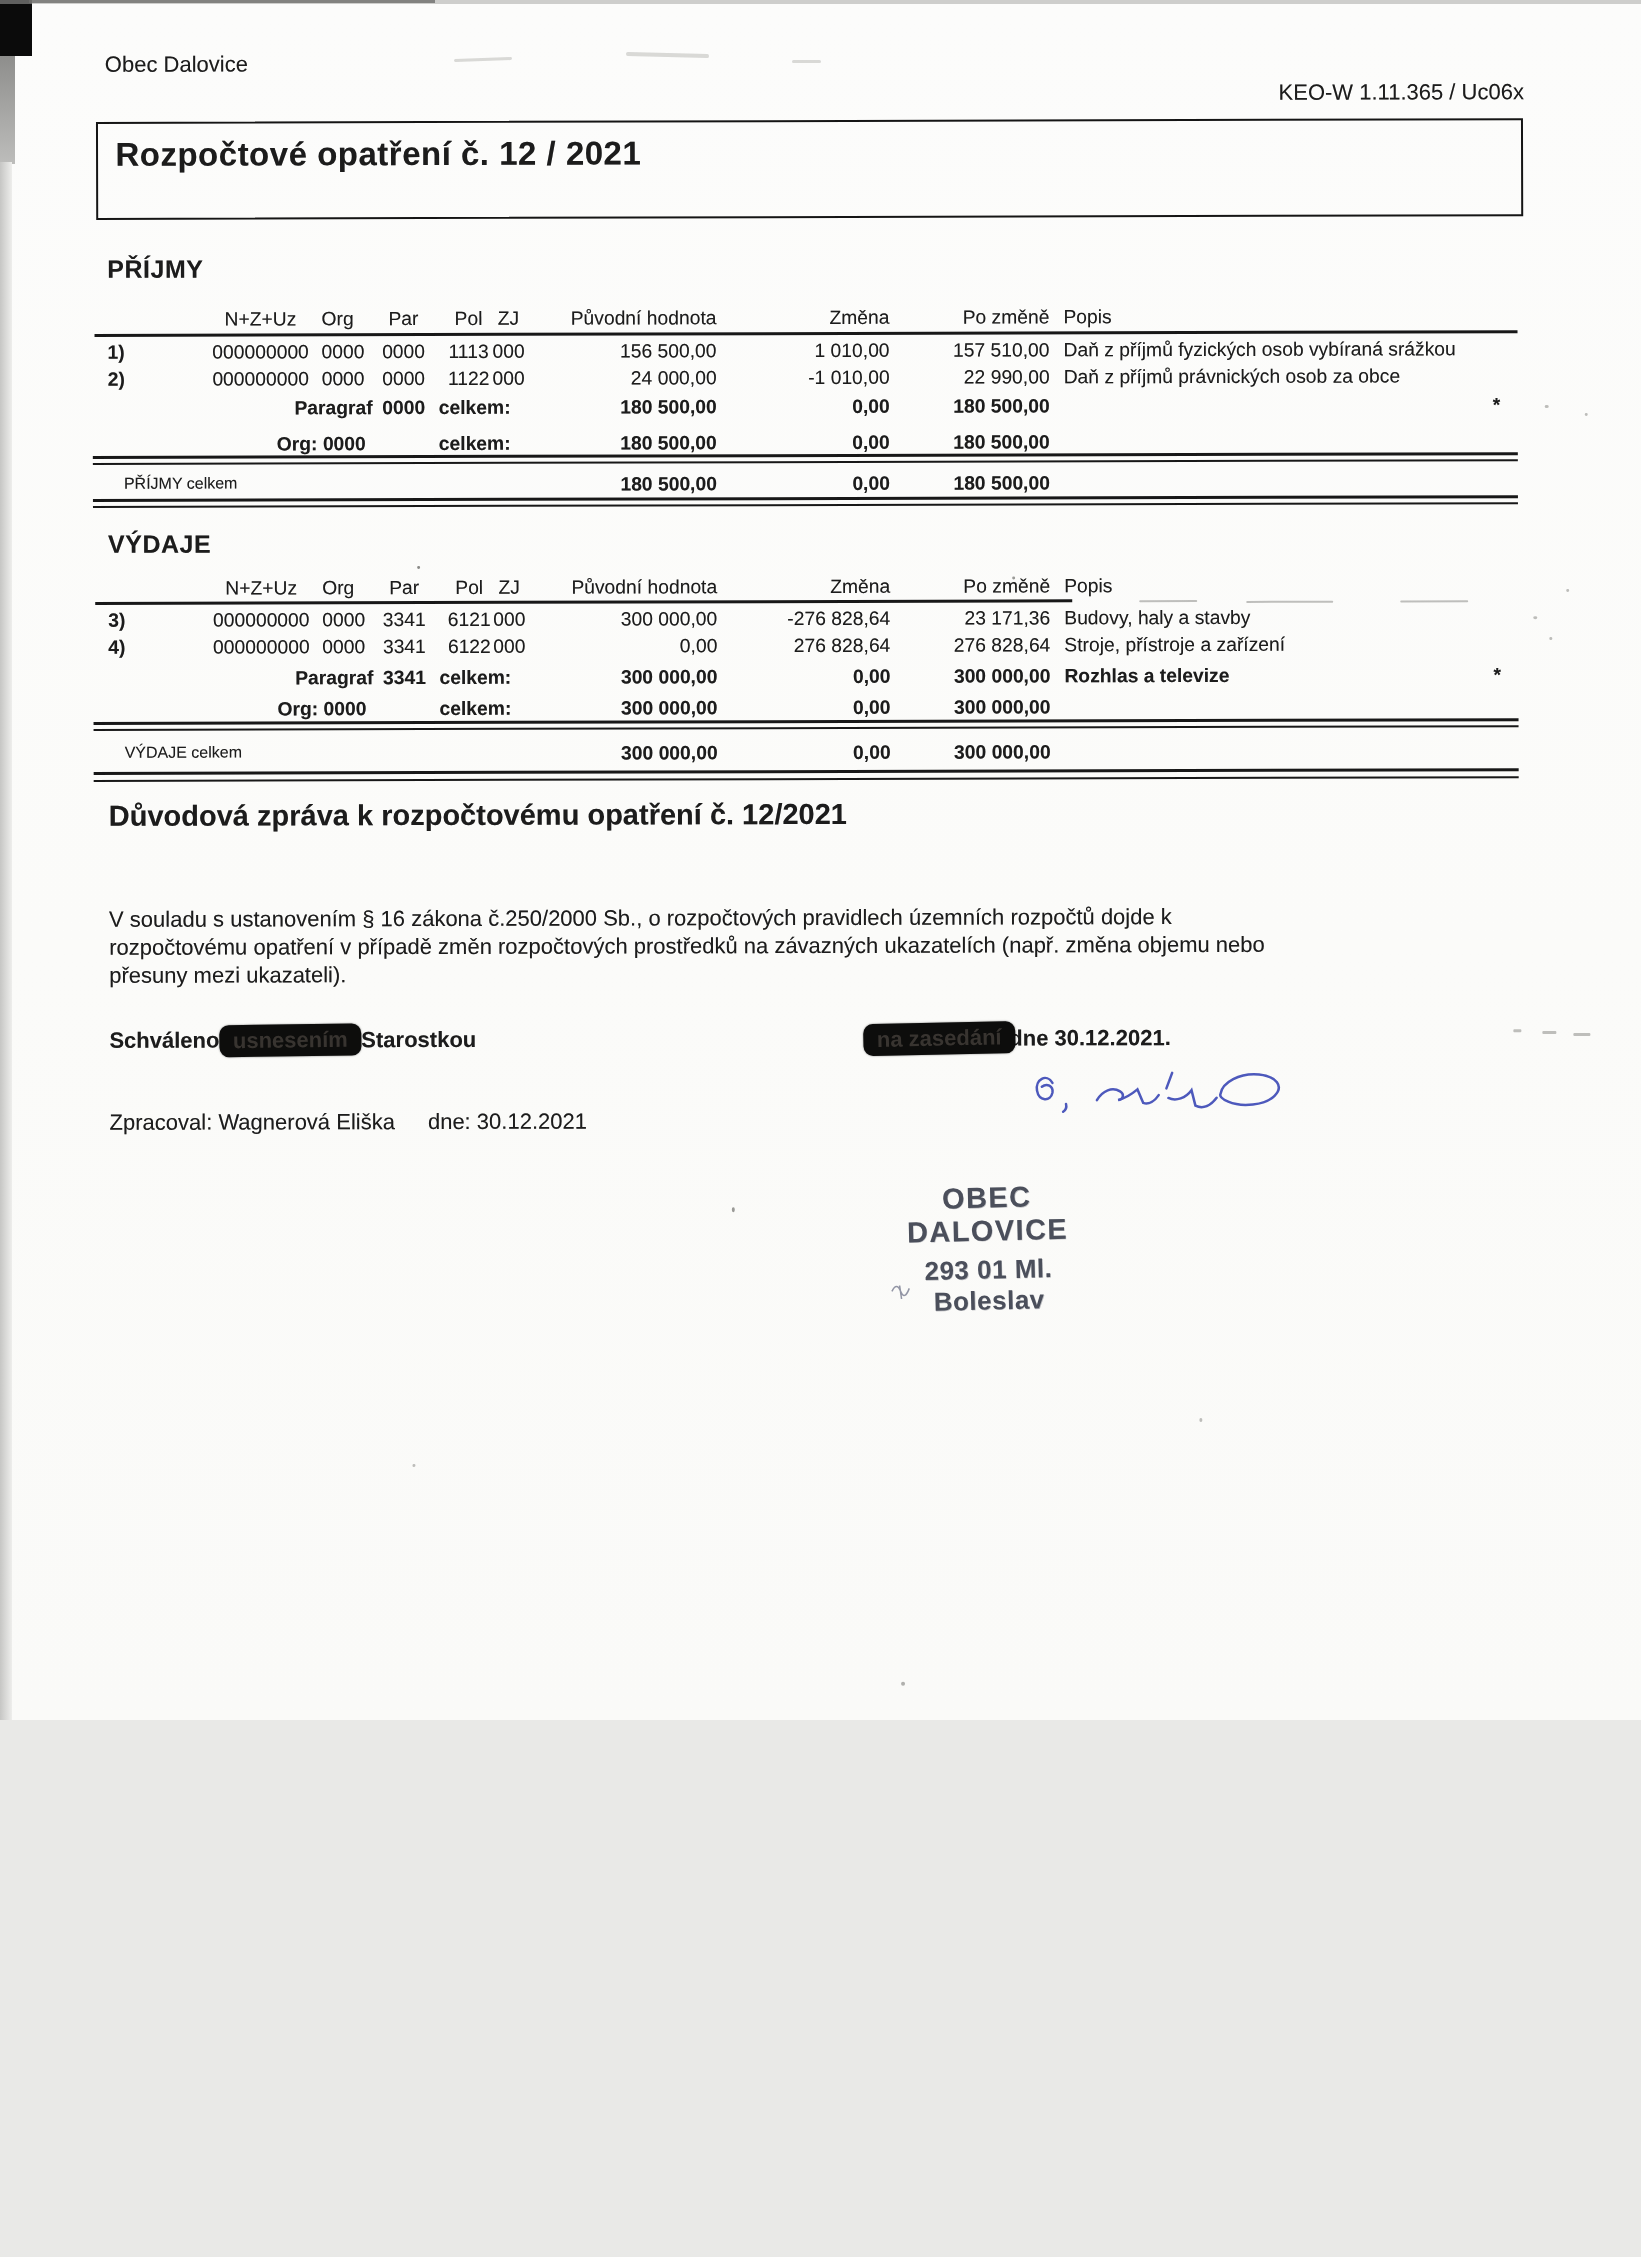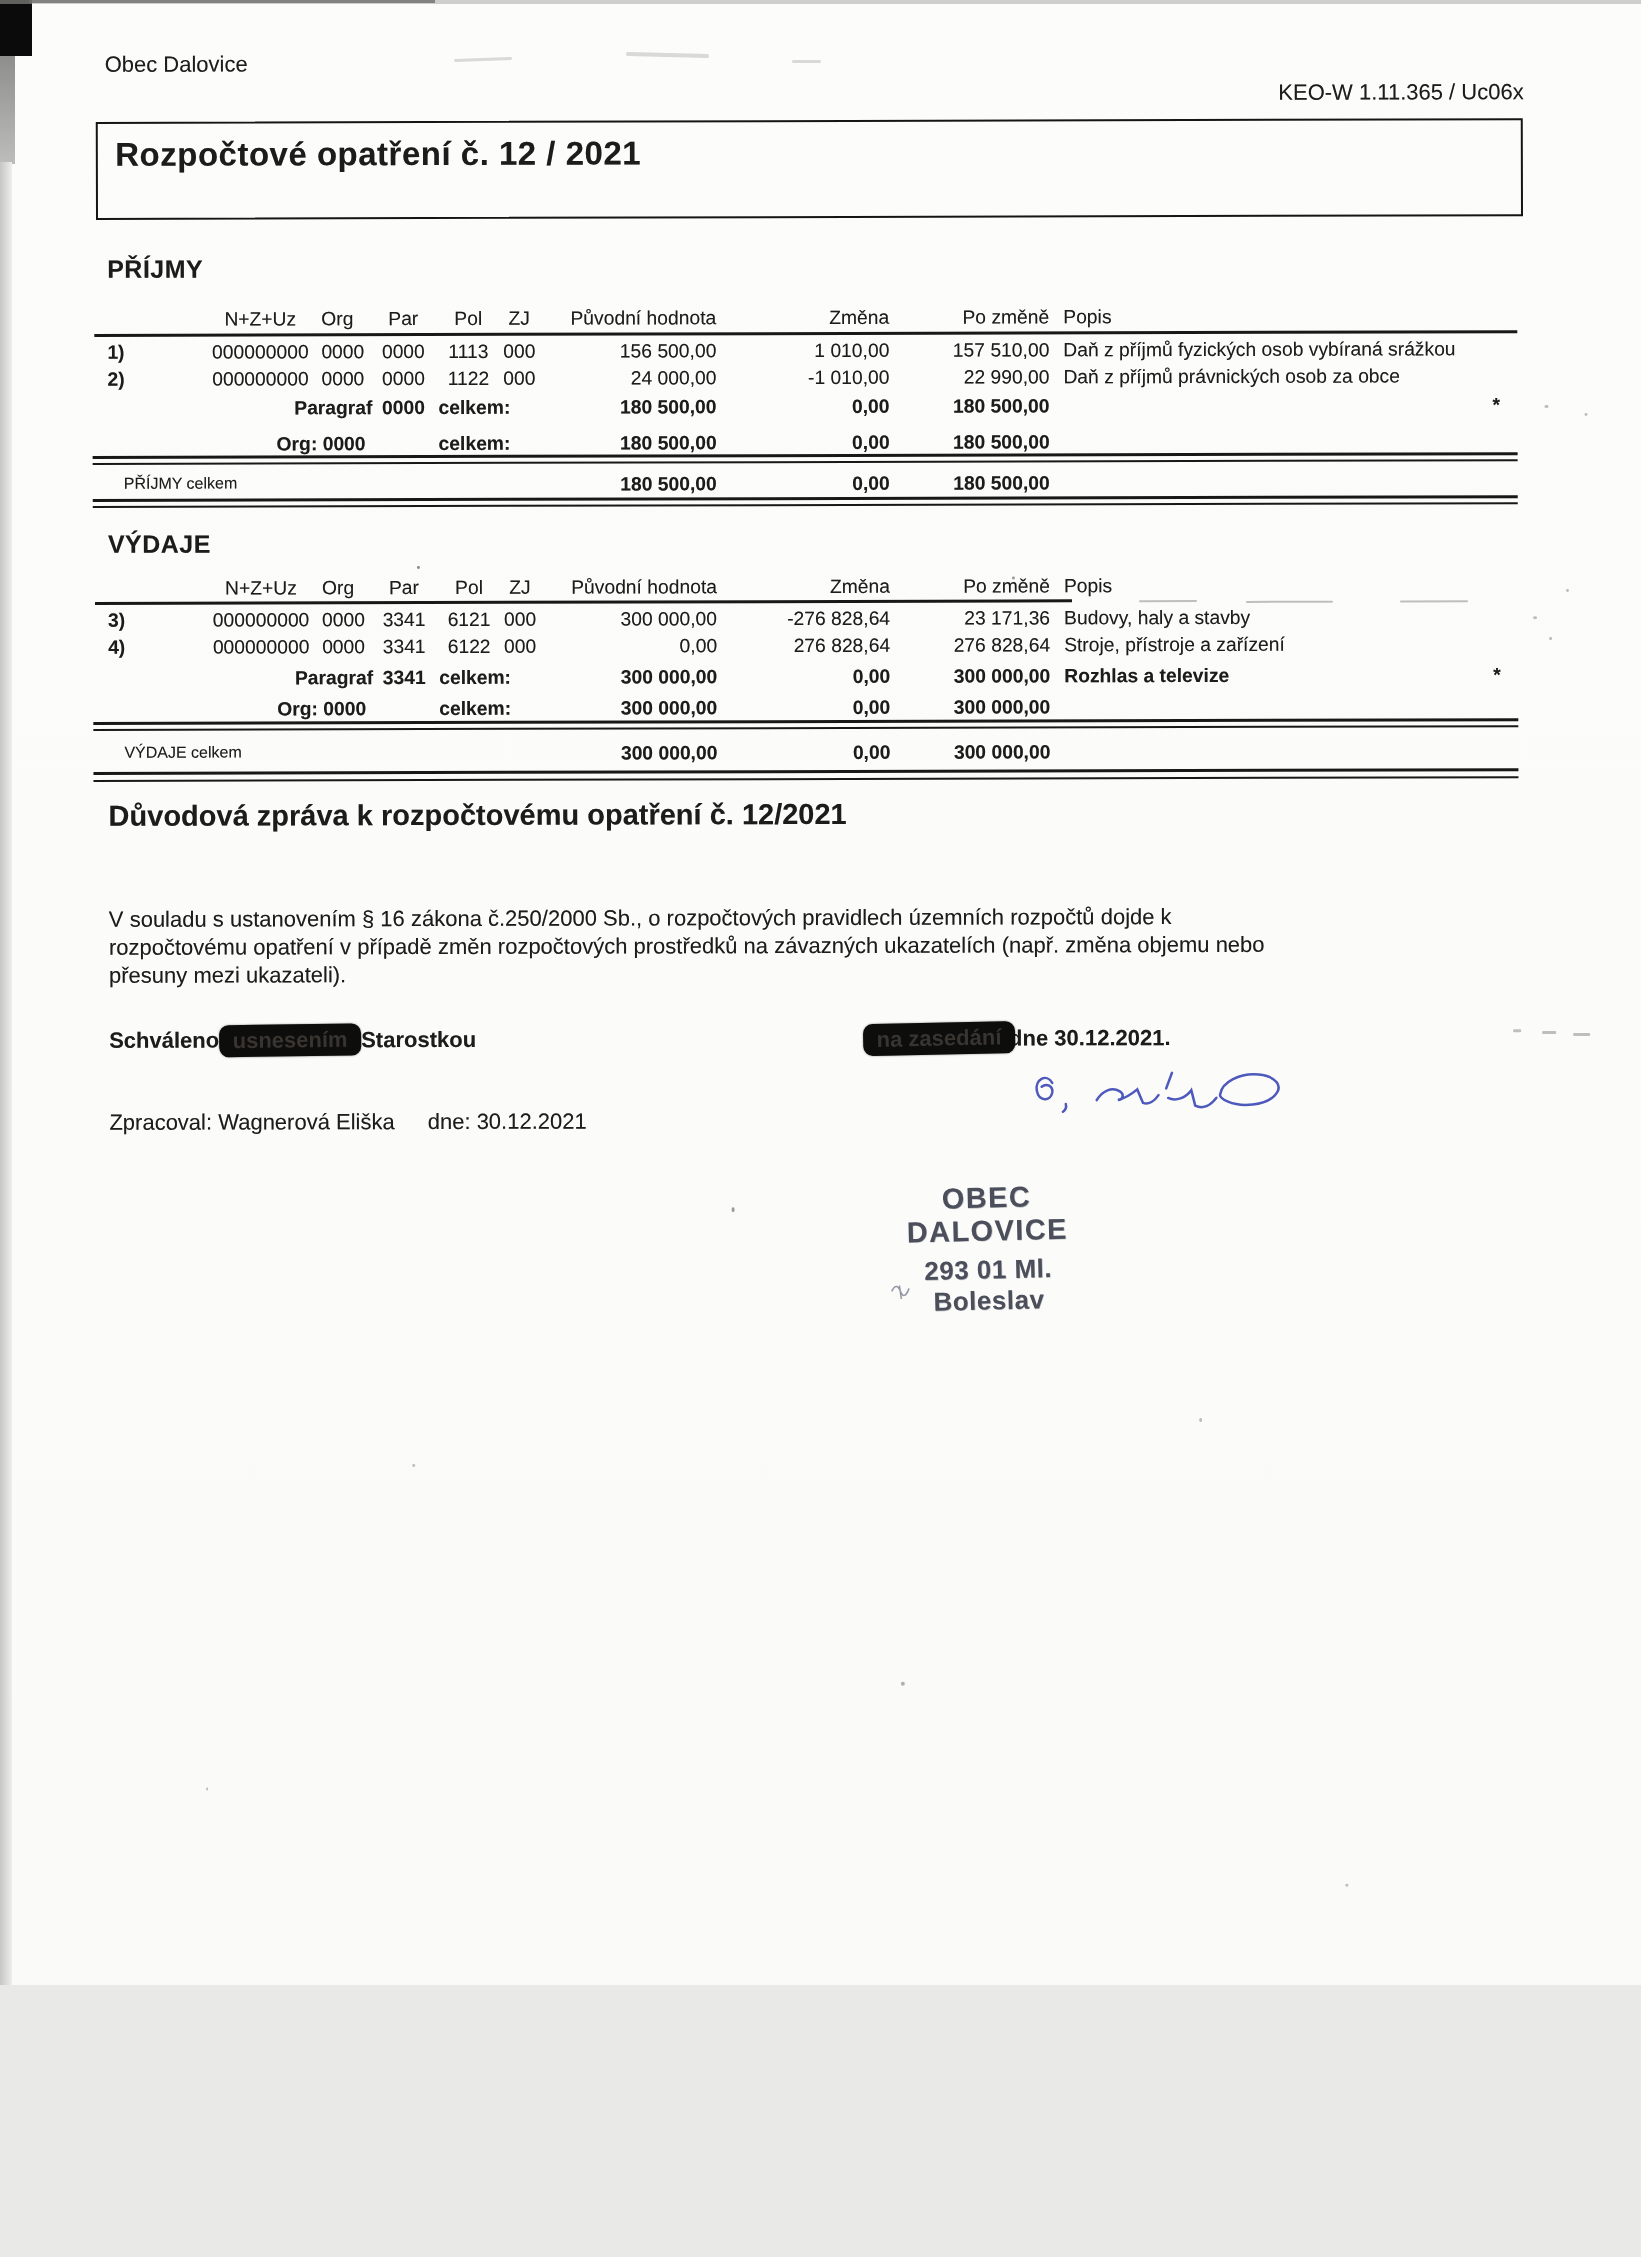--- a/index.html
+++ b/index.html
@@ -1,17 +1,17 @@
 <!DOCTYPE html>
 <html><head>
 <meta charset="utf-8">
 <style>
   html,body{margin:0;padding:0;background:#e9e9e7;}
   .page{
-    position:relative;width:1641px;height:1985px;overflow:hidden;
+    position:relative;width:1641px;height:1720px;overflow:hidden;
     background:linear-gradient(180deg,#fcfcfb 0%,#fbfbf9 55%,#fafaf8 100%);
     font-family:"Liberation Sans","DejaVu Sans",sans-serif;
     color:#1c1c1c;
   }
   .content{position:absolute;inset:0;transform:rotate(-0.15deg);transform-origin:50% 30%;}
   .txt{text-shadow:0 0 0.6px rgba(20,20,20,.35);}
   .abs{position:absolute;}
   .b{font-weight:bold;}
   
   .corner-black{position:absolute;left:0;top:0;width:32px;height:56px;background:#0b0b0b;}
@@ -30,21 +30,21 @@
   .box-right .l2{margin-top:10.6px;margin-left:68px;}
   
   .sec-head{left:108px;font-size:25px;font-weight:bold;letter-spacing:0.5px;}
   .trow{position:absolute;left:0;width:1641px;height:25px;font-size:19.3px;}
   .trow span{position:absolute;top:0;white-space:nowrap;}
   .c-num{left:108px;font-weight:bold;}
   .c-nzuz{left:203px;width:116px;text-align:center;}
   .c-org{left:322px;width:54px;text-align:left;}
   .c-par{left:377px;width:54px;text-align:center;}
   .c-pol{left:434px;width:54px;text-align:center;margin-left:8px;}
-  .c-zj{left:494px;width:52px;text-align:center;}
+  .c-zj{left:483px;width:52px;text-align:center;}
   .c-puv{left:537px;width:180px;text-align:right;}
   .c-zm{left:730px;width:160px;text-align:right;}
   .c-po{left:890px;width:160px;text-align:right;}
   .c-popis{left:1064px;}
   .c-star{left:1493px;font-weight:bold;}
   .c-paraglabel{left:203px;width:170px;text-align:right;font-weight:bold;}
   .c-paragcode{left:377px;width:54px;text-align:center;font-weight:bold;}
   .c-orglabel{left:277px;font-weight:bold;}
   .c-celkem{left:439px;font-weight:bold;}
   .c-total{left:108px;font-weight:normal;font-size:16px;margin-left:16px;}

